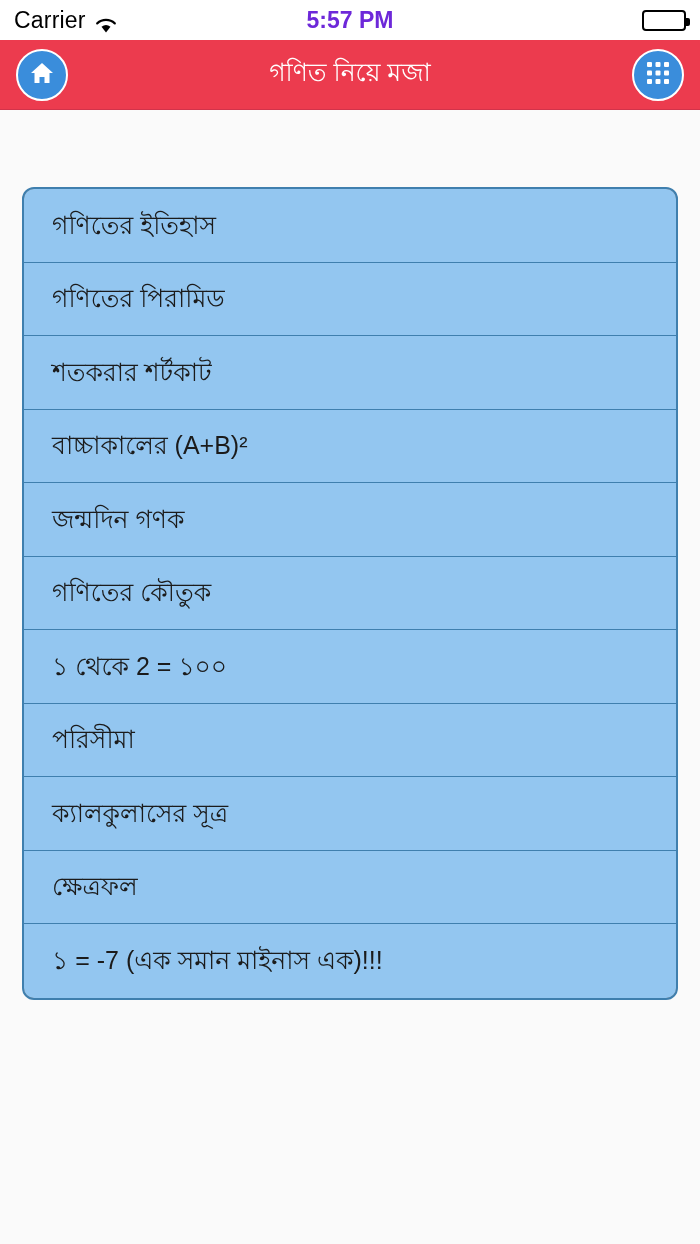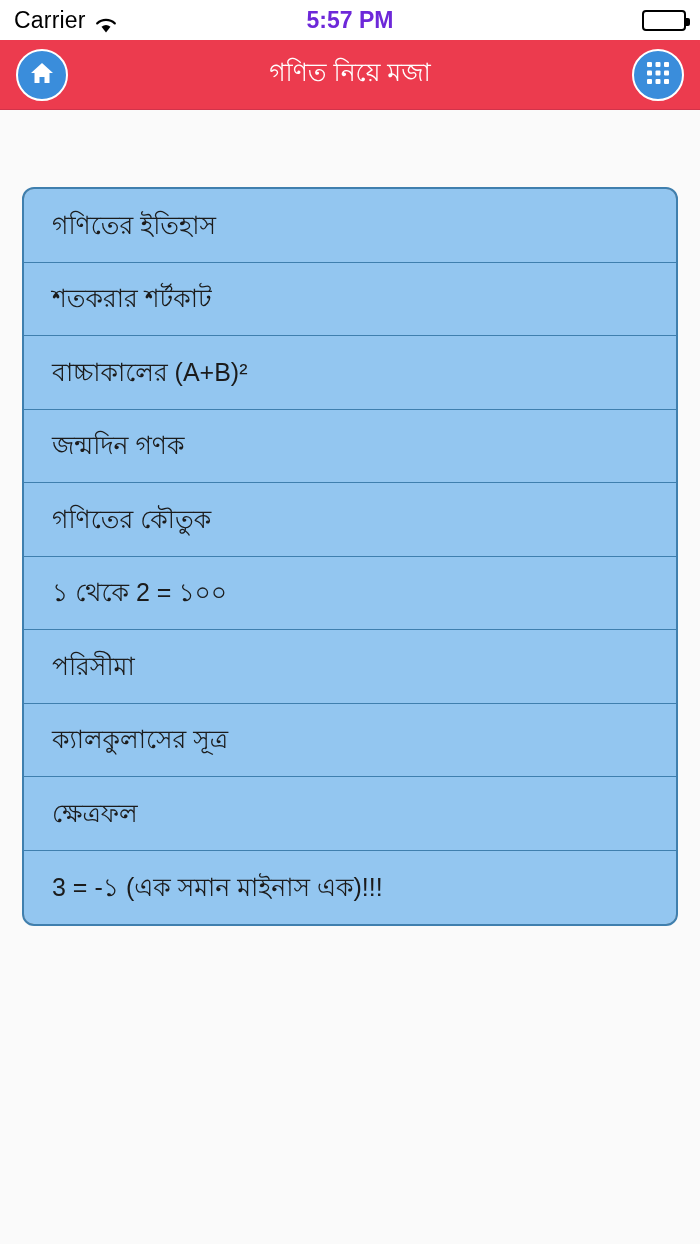--- a/index.html
+++ b/index.html
@@ -201,20 +201,23 @@
       </span>
     </div>
   </div>
 
   <div class="content">
     <div class="list-card">
       <div class="list-item">
           <span class="lbl">গণিতের ইতিহাস</span>
         </div>
       <div class="list-item">
+          <span class="lbl">গণিতের পিরামিড</span>
+        </div>
+      <div class="list-item">
           <span class="lbl">শতকরার শর্টকাট</span>
         </div>
       <div class="list-item">
           <span class="lbl">বাচ্চাকালের (A+B)²</span>
         </div>
       <div class="list-item">
           <span class="lbl">জন্মদিন গণক</span>
         </div>
       <div class="list-item">
           <span class="lbl">গণিতের কৌতুক</span>
@@ -225,18 +228,18 @@
       <div class="list-item">
           <span class="lbl">পরিসীমা</span>
         </div>
       <div class="list-item">
           <span class="lbl">ক্যালকুলাসের সূত্র</span>
         </div>
       <div class="list-item">
           <span class="lbl">ক্ষেত্রফল</span>
         </div>
       <div class="list-item">
-          <span class="lbl">3 = -১ (এক সমান মাইনাস এক)!!!</span>
+          <span class="lbl">১ = -7 (এক সমান মাইনাস এক)!!!</span>
         </div>
     </div>
   </div>
 
 </div>
 
 </body></html>

